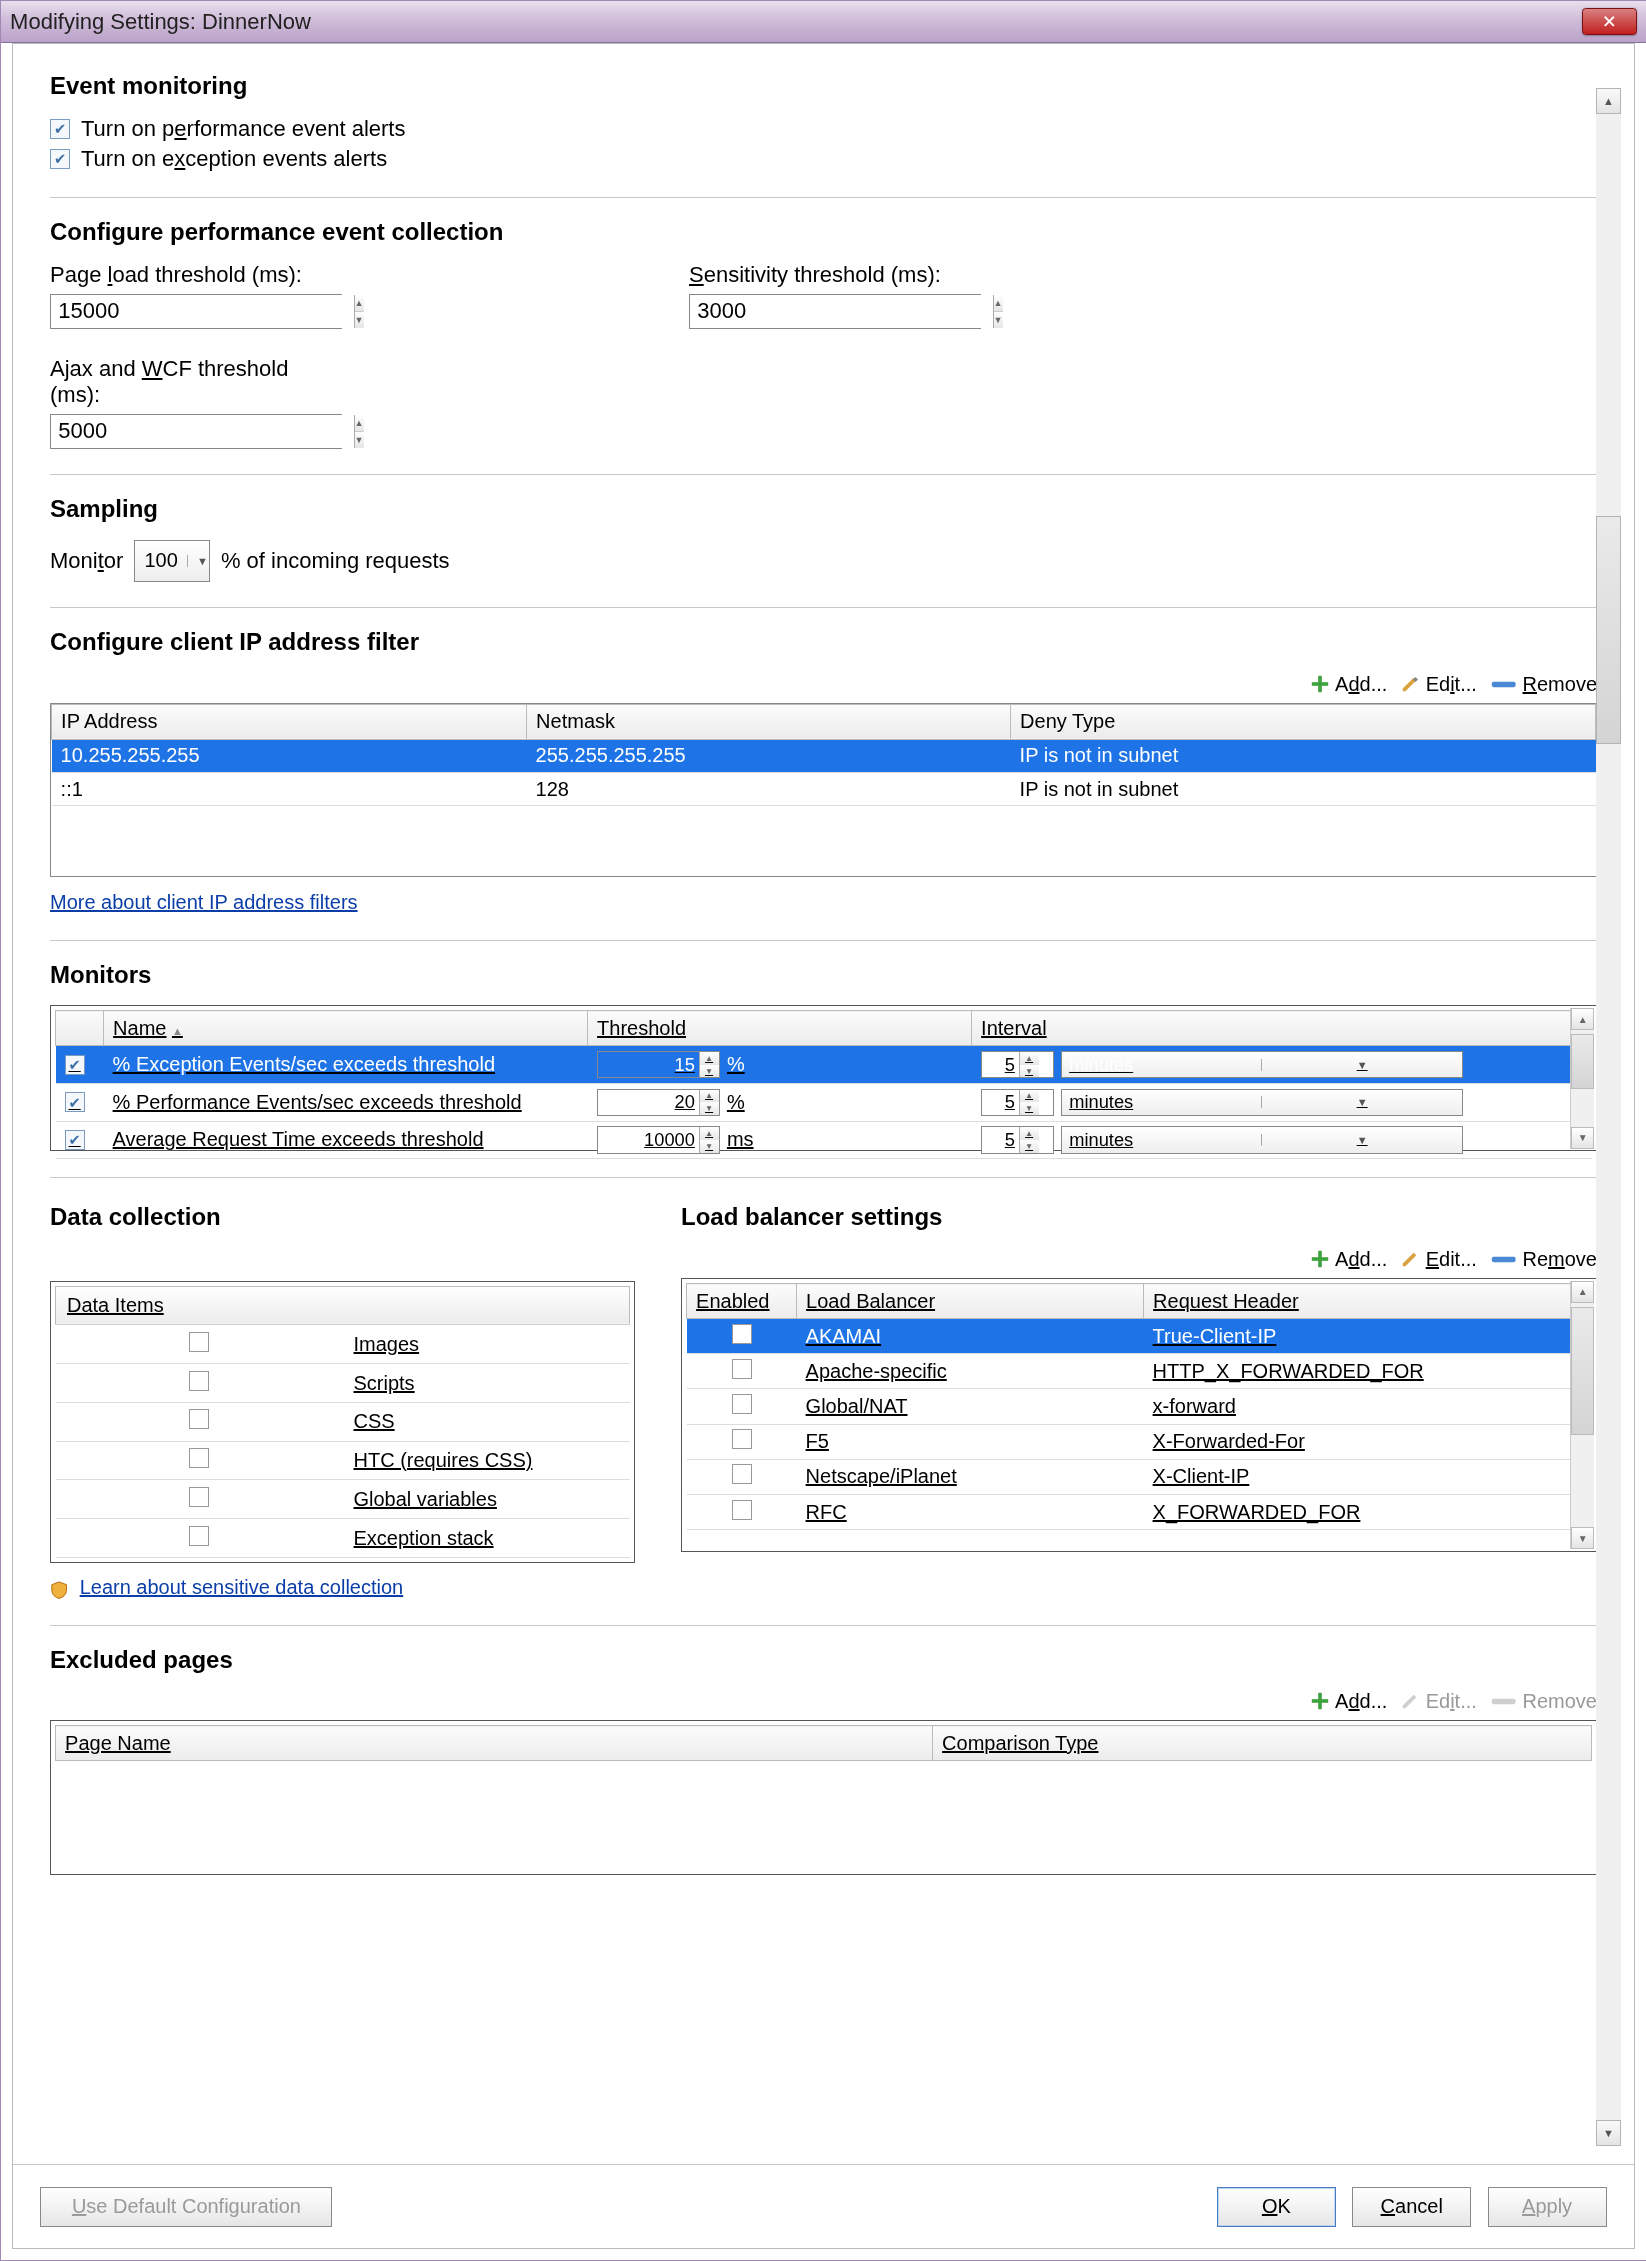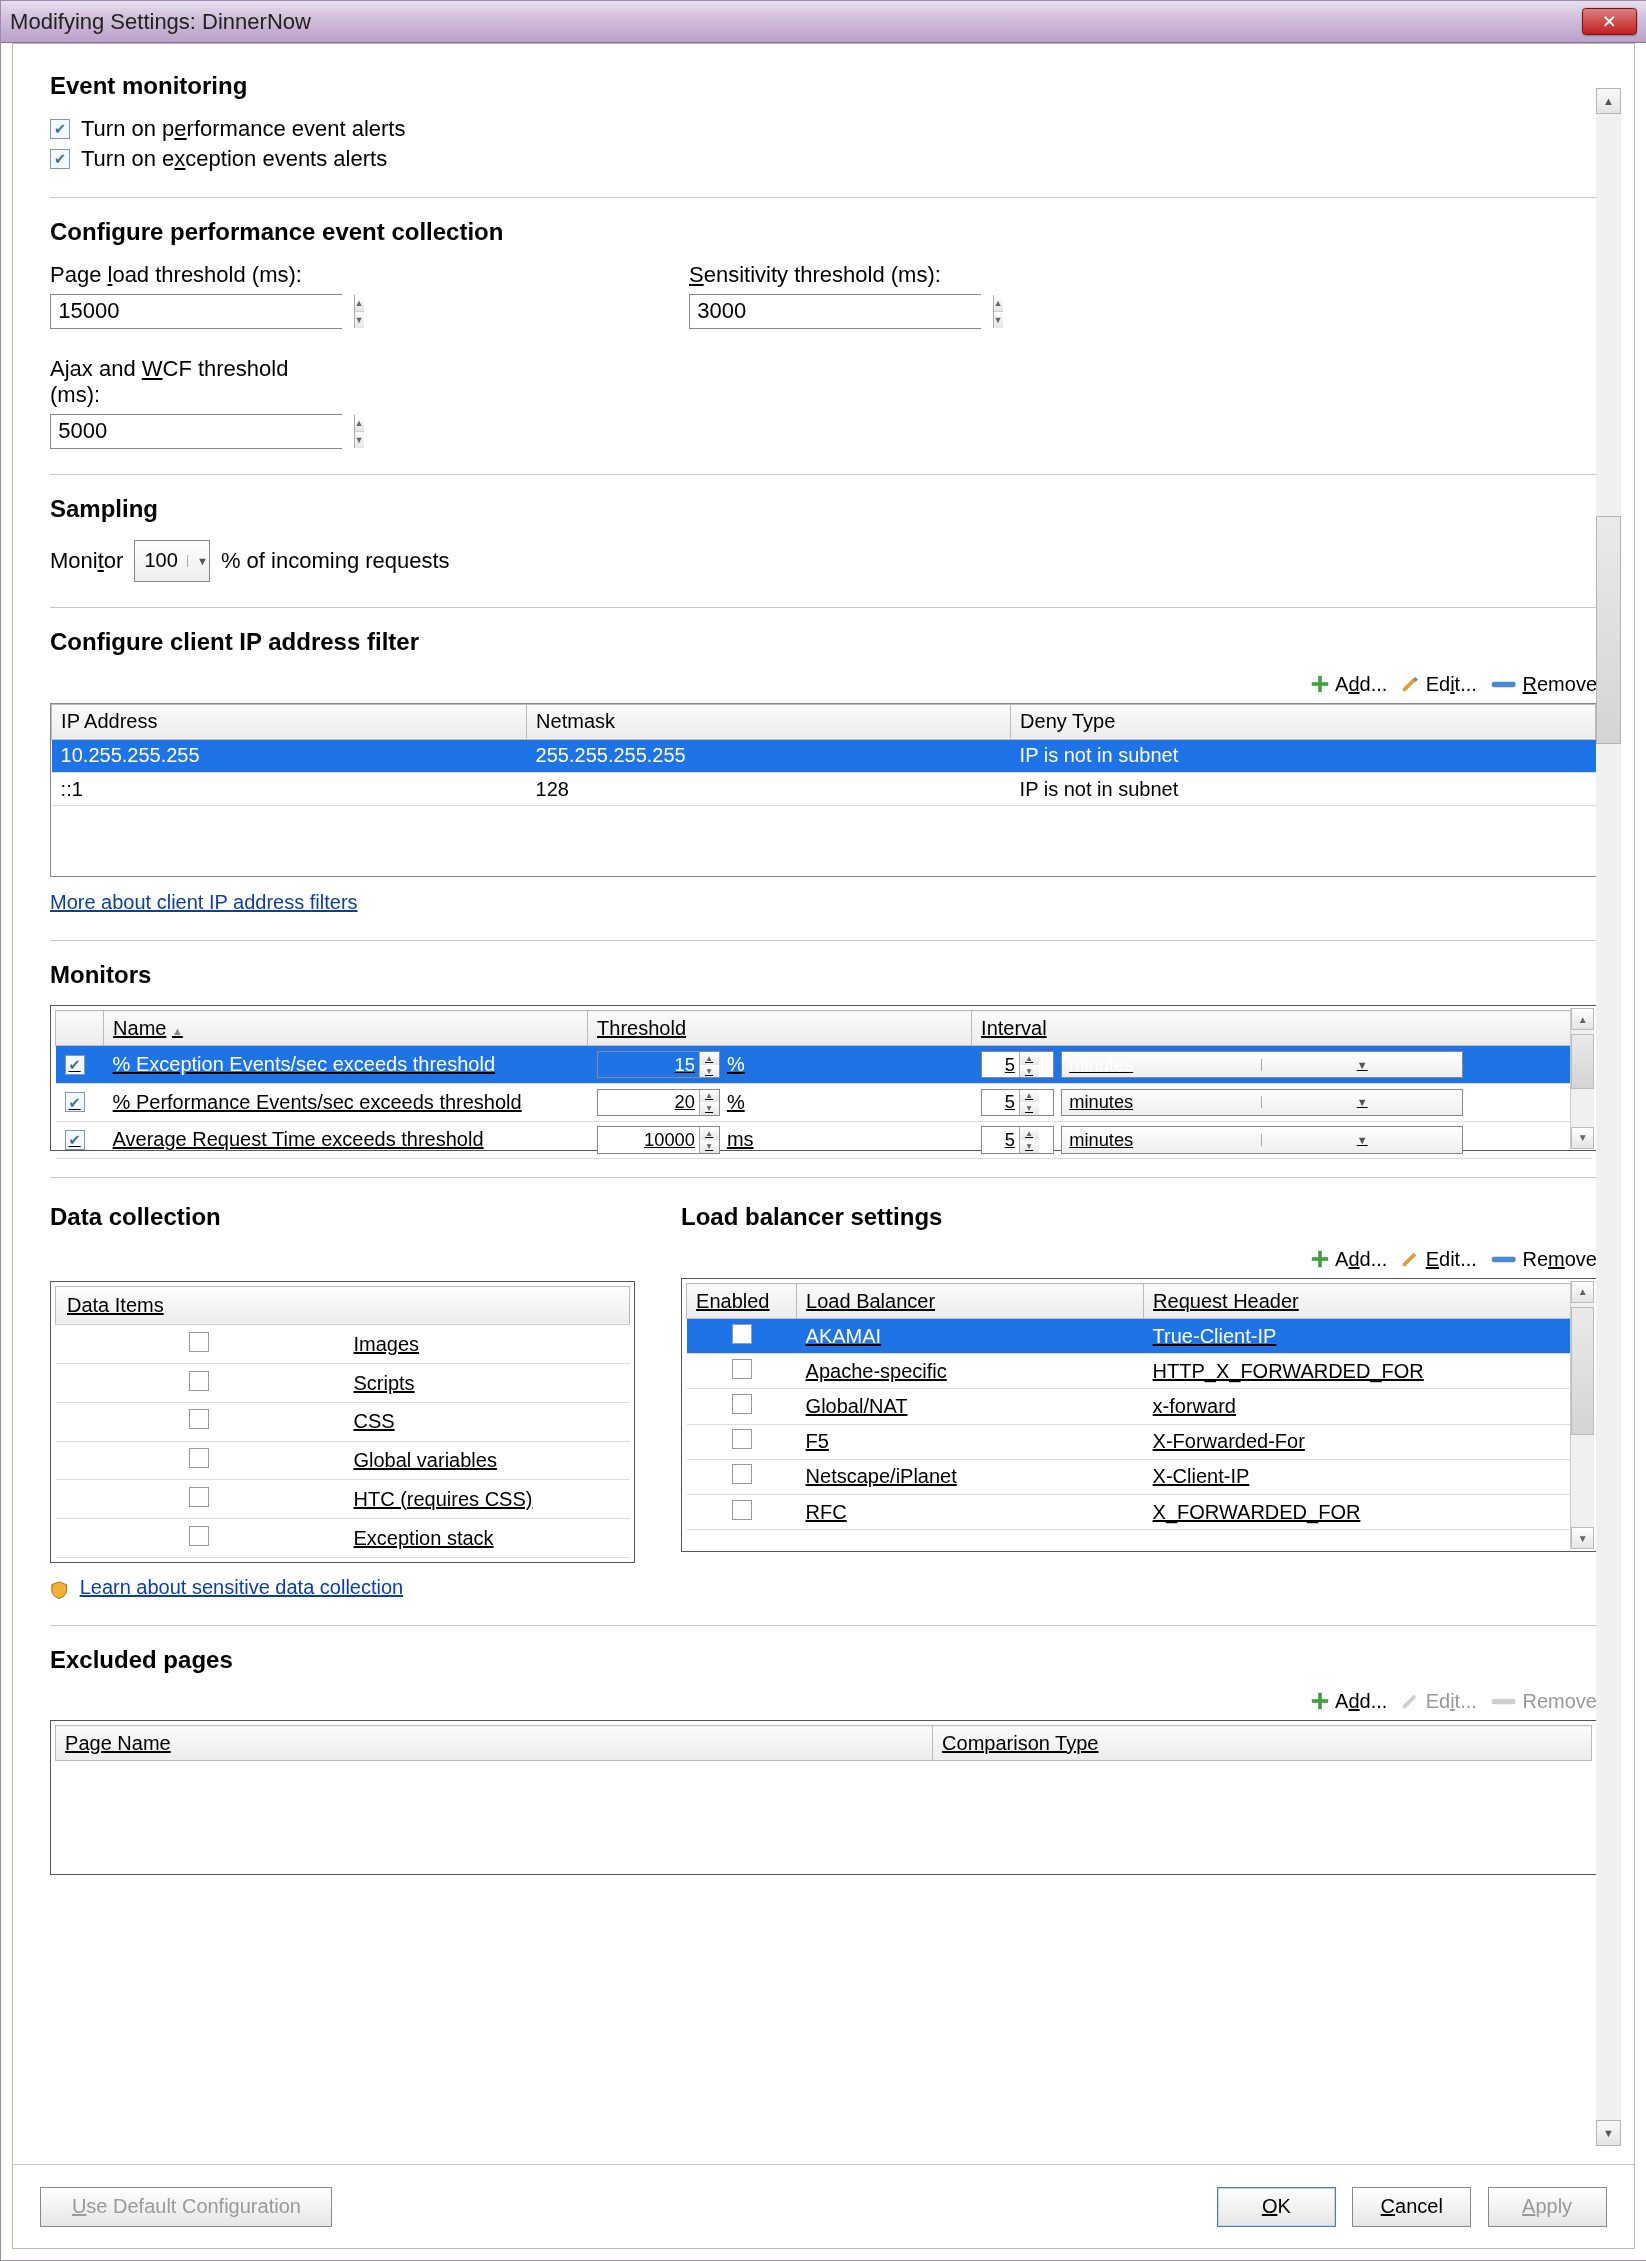--- a/index.html
+++ b/index.html
@@ -349,25 +349,25 @@
                   <tr>
                     <td style="width:73px;text-align:center;"><span class="plainchk"></span></td>
                     <td>Scripts</td>
                   </tr>
                   <tr>
                     <td style="width:73px;text-align:center;"><span class="plainchk"></span></td>
                     <td>CSS</td>
                   </tr>
                   <tr>
                     <td style="width:73px;text-align:center;"><span class="plainchk"></span></td>
+                    <td>HTC (requires CSS)</td>
+                  </tr>
+                  <tr>
+                    <td style="width:73px;text-align:center;"><span class="plainchk"></span></td>
                     <td>Global variables</td>
-                  </tr>
-                  <tr>
-                    <td style="width:73px;text-align:center;"><span class="plainchk"></span></td>
-                    <td>HTC (requires CSS)</td>
                   </tr>
                   <tr>
                     <td style="width:73px;text-align:center;"><span class="plainchk"></span></td>
                     <td>Exception stack</td>
                   </tr>
                 </tbody>
             </table>
           </div>
           <div style="margin-top:12.8px;">
             <svg class="shield" viewBox="0 0 20 20">

